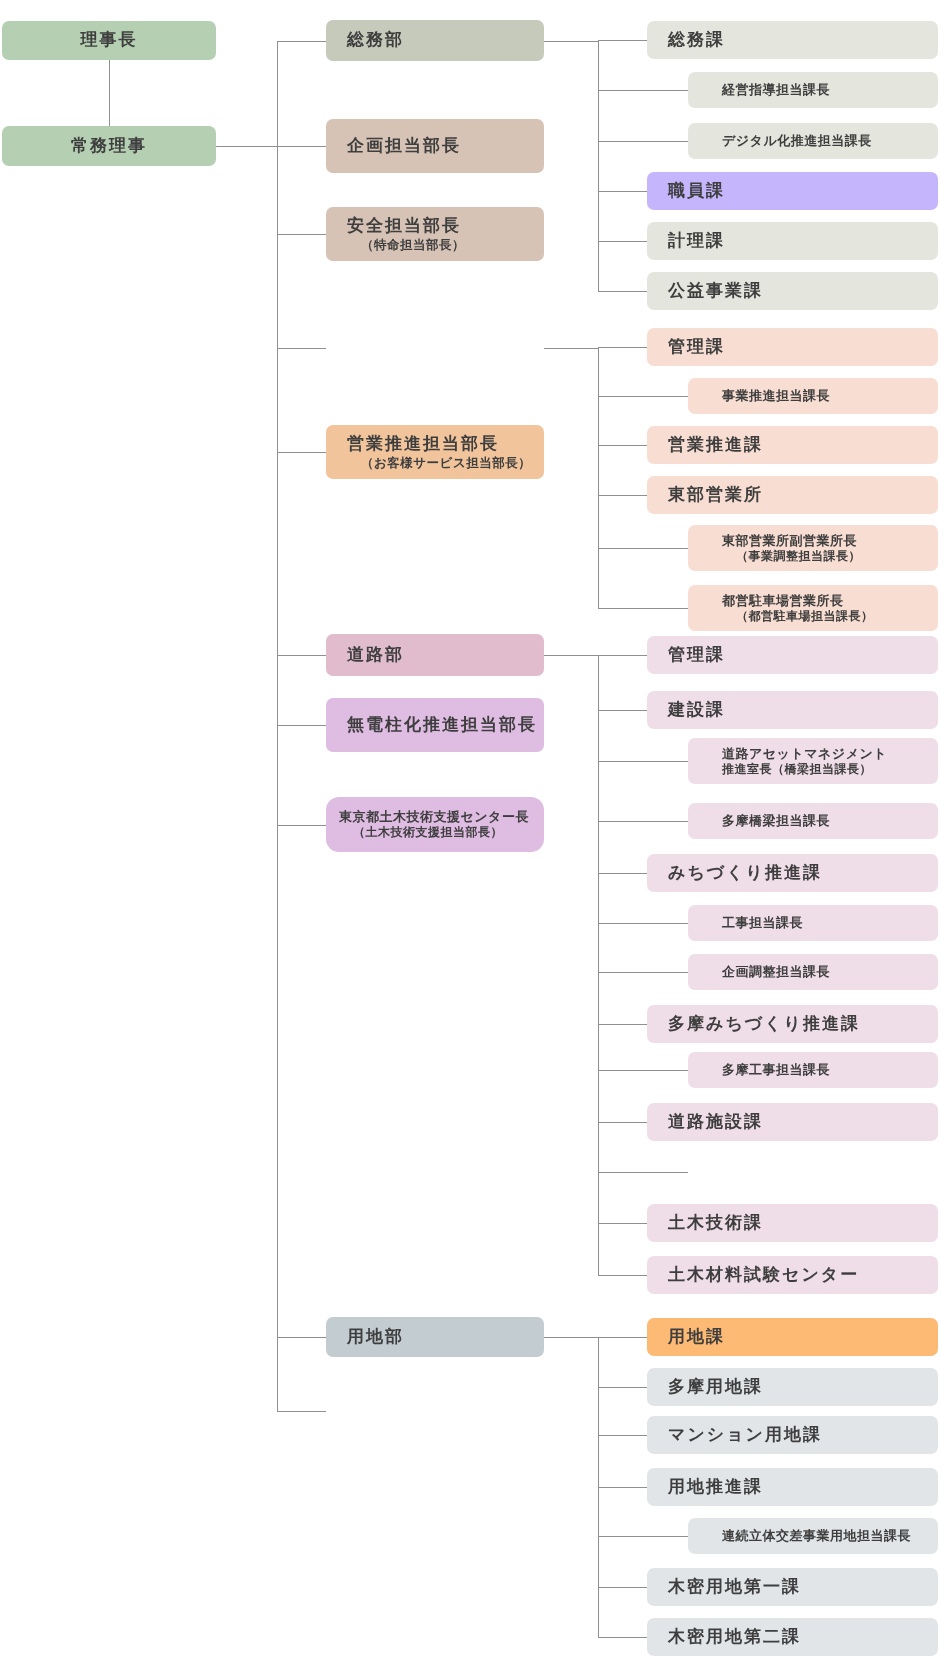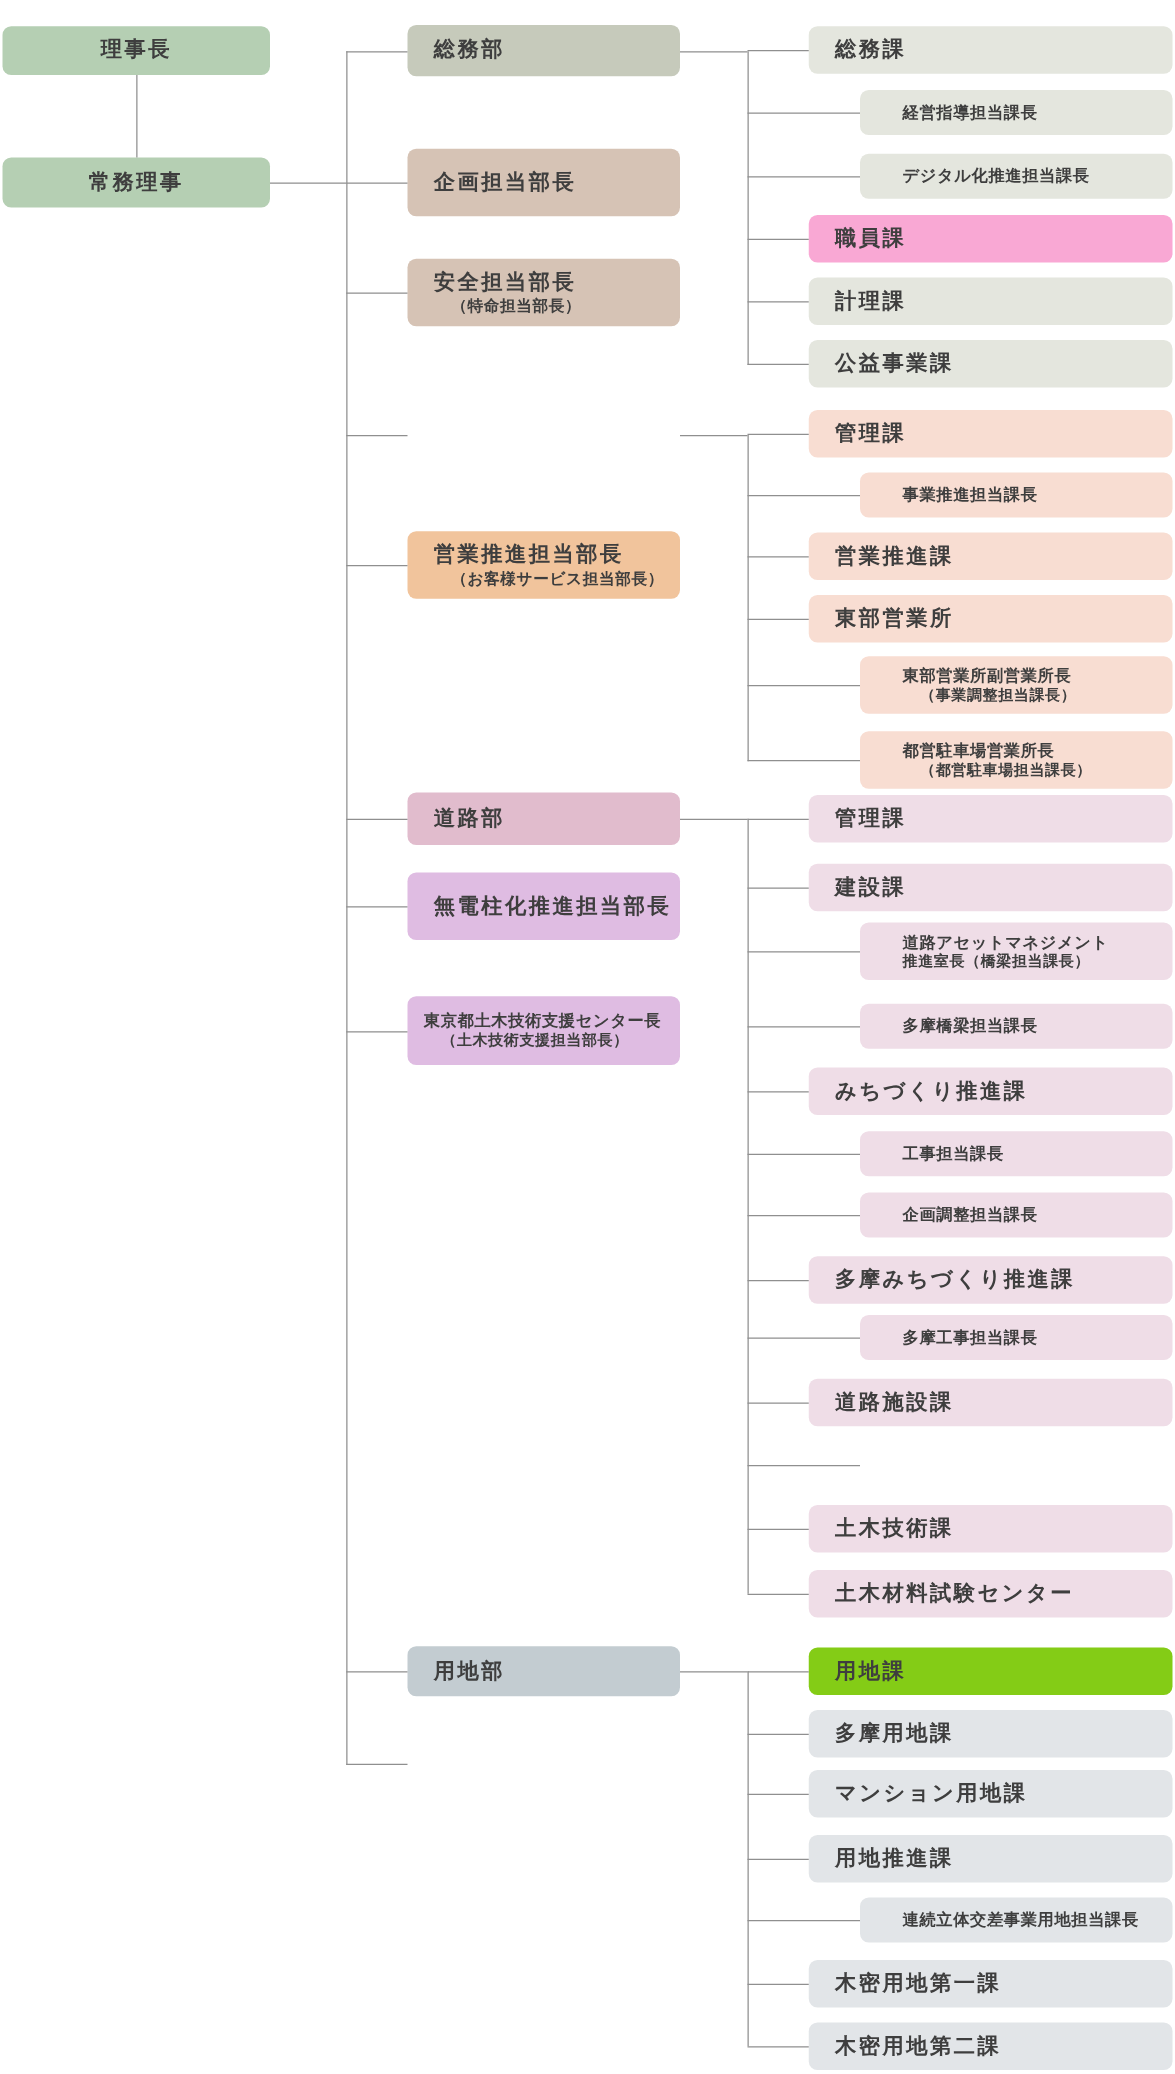--- a/index.html
+++ b/index.html
@@ -48,37 +48,37 @@
     <div class="node lg pad-l" style="left: 326px; top: 425px; width: 218px; height: 54px; background: rgb(241, 196, 156);">
       <div class="label">営業推進担当部長</div>
       <div class="sub">（お客様サービス担当部長）</div>
     </div>
     <div class="node lg pad-l" style="left: 326px; top: 634px; width: 218px; height: 42px; background: rgb(225, 188, 205);">
       <div class="label">道路部</div>
     </div>
     <div class="node lg pad-l" style="left: 326px; top: 698px; width: 218px; height: 54px; background: rgb(223, 188, 226);">
       <div class="label">無電柱化推進担当部長</div>
     </div>
-    <div class="node md pad-m" style="left: 326px; top: 797px; width: 218px; height: 55px; background: rgb(223, 188, 226);">
+    <div class="node md pad-m" style="left: 326px; top: 797px; width: 218px; height: 55px; background: rgb(223, 188, 226); border-radius: 13px;">
       <div class="label">東京都土木技術支援センター長</div>
       <div class="sub">（土木技術支援担当部長）</div>
     </div>
     <div class="node lg pad-l" style="left: 326px; top: 1317px; width: 218px; height: 40px; background: rgb(195, 204, 209);">
       <div class="label">用地部</div>
     </div>
     <div class="node lg pad-l" style="left: 647px; top: 21px; width: 291px; height: 38px; background: rgb(228, 230, 222);">
       <div class="label">総務課</div>
     </div>
     <div class="node md pad-s" style="left: 688px; top: 72px; width: 250px; height: 36px; background: rgb(228, 230, 222);">
       <div class="label">経営指導担当課長</div>
     </div>
     <div class="node md pad-s" style="left: 688px; top: 123px; width: 250px; height: 36px; background: rgb(228, 230, 222);">
       <div class="label">デジタル化推進担当課長</div>
     </div>
-    <div class="node lg pad-l" style="left: 647px; top: 172px; width: 291px; height: 38px; background: #f9a8d4;">
+    <div class="node lg pad-l" style="left: 647px; top: 172px; width: 291px; height: 38px; background: #c4b5fd;">
       <div class="label">職員課</div>
     </div>
     <div class="node lg pad-l" style="left: 647px; top: 222px; width: 291px; height: 38px; background: rgb(228, 230, 222);">
       <div class="label">計理課</div>
     </div>
     <div class="node lg pad-l" style="left: 647px; top: 272px; width: 291px; height: 38px; background: rgb(228, 230, 222);">
       <div class="label">公益事業課</div>
     </div>
     <div class="node lg pad-l" style="left: 647px; top: 328px; width: 291px; height: 38px; background: rgb(248, 221, 210);">
       <div class="label">管理課</div>
@@ -130,21 +130,21 @@
     </div>
     <div class="node lg pad-l" style="left: 647px; top: 1103px; width: 291px; height: 38px; background: rgb(239, 221, 231);">
       <div class="label">道路施設課</div>
     </div>
     <div class="node lg pad-l" style="left: 647px; top: 1204px; width: 291px; height: 38px; background: rgb(239, 221, 231);">
       <div class="label">土木技術課</div>
     </div>
     <div class="node lg pad-l" style="left: 647px; top: 1256px; width: 291px; height: 38px; background: rgb(239, 221, 231);">
       <div class="label">土木材料試験センター</div>
     </div>
-    <div class="node lg pad-l" style="left: 647px; top: 1318px; width: 291px; height: 38px; background: #84cc16;">
+    <div class="node lg pad-l" style="left: 647px; top: 1318px; width: 291px; height: 38px; background: #fdba74;">
       <div class="label">用地課</div>
     </div>
     <div class="node lg pad-l" style="left: 647px; top: 1368px; width: 291px; height: 38px; background: rgb(226, 229, 232);">
       <div class="label">多摩用地課</div>
     </div>
     <div class="node lg pad-l" style="left: 647px; top: 1416px; width: 291px; height: 38px; background: rgb(226, 229, 232);">
       <div class="label">マンション用地課</div>
     </div>
     <div class="node lg pad-l" style="left: 647px; top: 1468px; width: 291px; height: 38px; background: rgb(226, 229, 232);">
       <div class="label">用地推進課</div>

